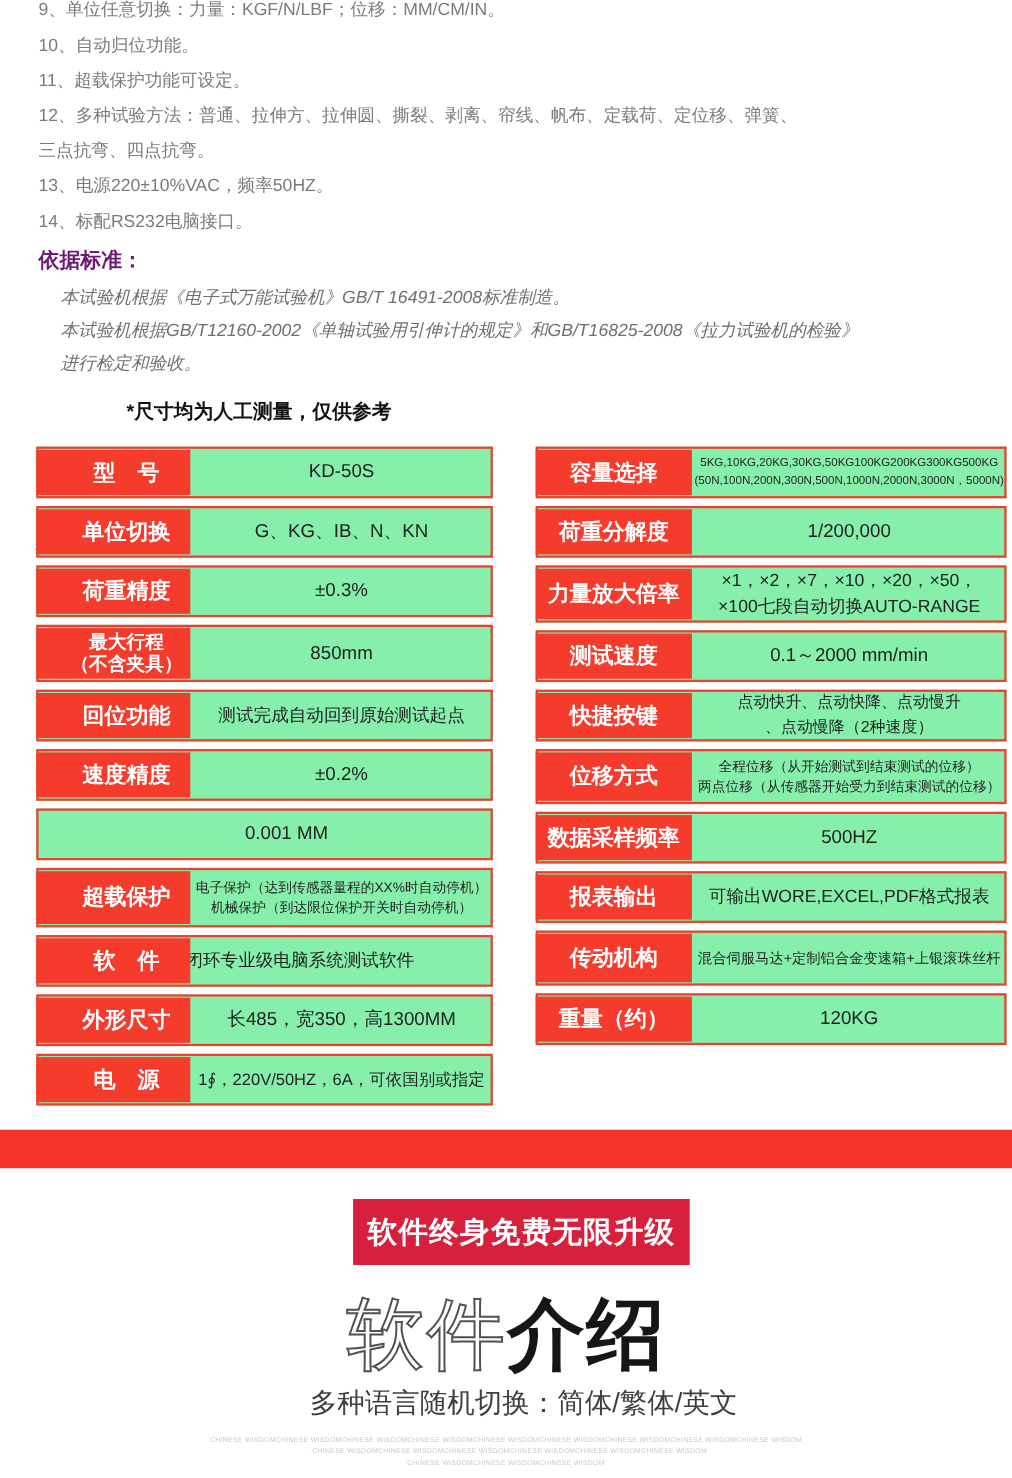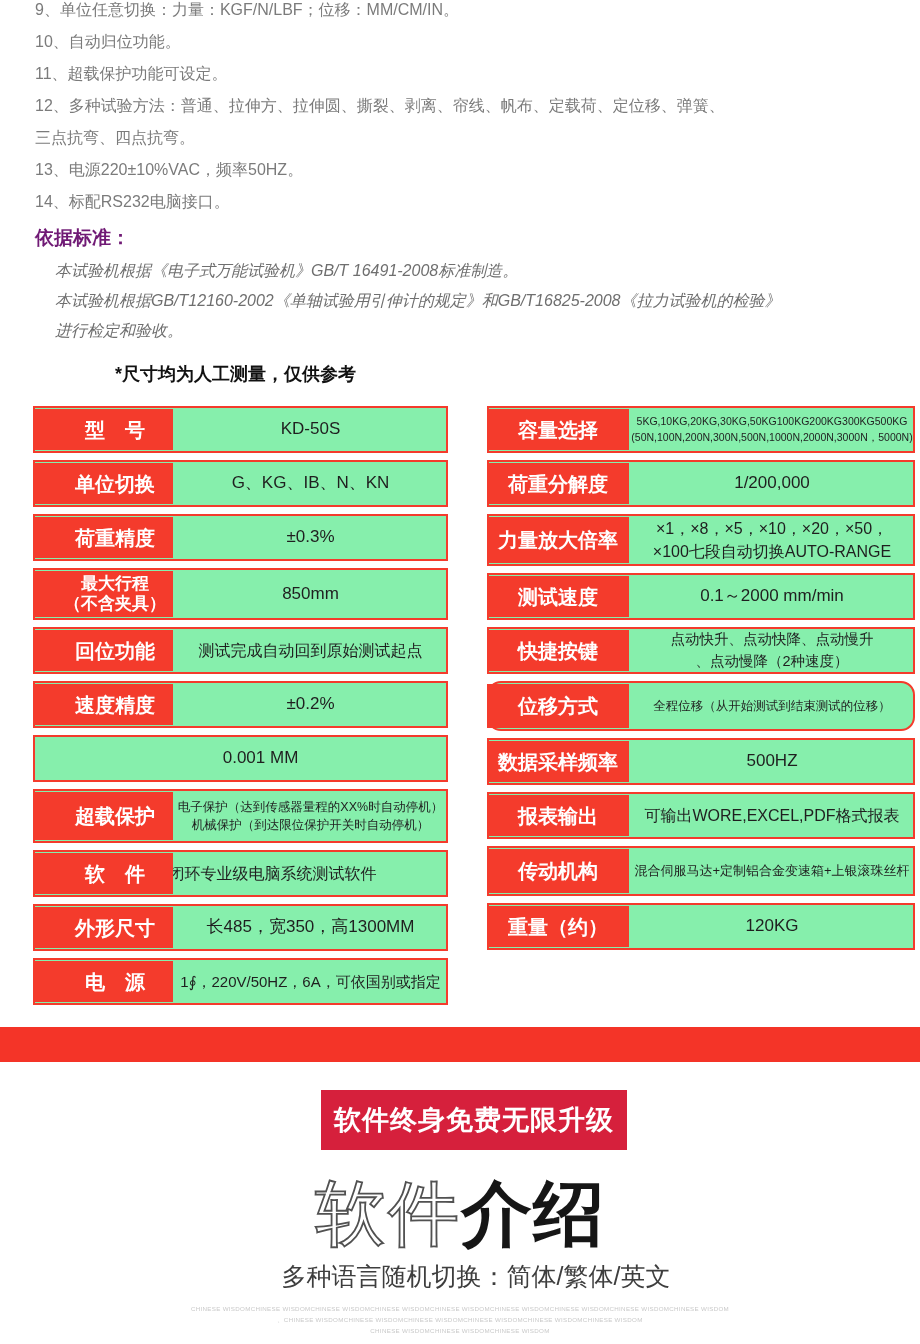--- a/index.html
+++ b/index.html
@@ -288,21 +288,21 @@
         <div class="spec-row" style="height: 47px;">
           <div class="spec-value" style="font-size: 17px;">
             <div>1/200,000</div>
           </div>
           <div class="spec-label">
             <div>荷重分解度</div>
           </div>
         </div>
         <div class="spec-row" style="height: 52px;">
           <div class="spec-value" style="font-size: 16px;">
-            <div>×1，×8，×5，×10，×20，×50，</div>
+            <div>×1，×2，×7，×10，×20，×50，</div>
             <div>×100七段自动切换AUTO-RANGE</div>
           </div>
           <div class="spec-label">
             <div>力量放大倍率</div>
           </div>
         </div>
         <div class="spec-row" style="height: 47px;">
           <div class="spec-value" style="font-size: 17px;">
             <div>0.1～2000 mm/min</div>
           </div>
@@ -313,22 +313,23 @@
         <div class="spec-row" style="height: 47px;">
           <div class="spec-value" style="font-size: 14.5px;">
             <div>点动快升、点动快降、点动慢升</div>
             <div>、点动慢降（2种速度）</div>
           </div>
           <div class="spec-label">
             <div>快捷按键</div>
           </div>
         </div>
         <div class="spec-row" style="height: 50px;">
-          <div class="spec-value" style="font-size: 12.5px; border-radius: 14px;">
+          <div class="spec-value" style="font-size: 12.5px;">
             <div>全程位移（从开始测试到结束测试的位移）</div>
+            <div>两点位移（从传感器开始受力到结束测试的位移）</div>
           </div>
           <div class="spec-label">
             <div>位移方式</div>
           </div>
         </div>
         <div class="spec-row" style="height: 47px;">
           <div class="spec-value" style="font-size: 17px;">
             <div>500HZ</div>
           </div>
           <div class="spec-label">

